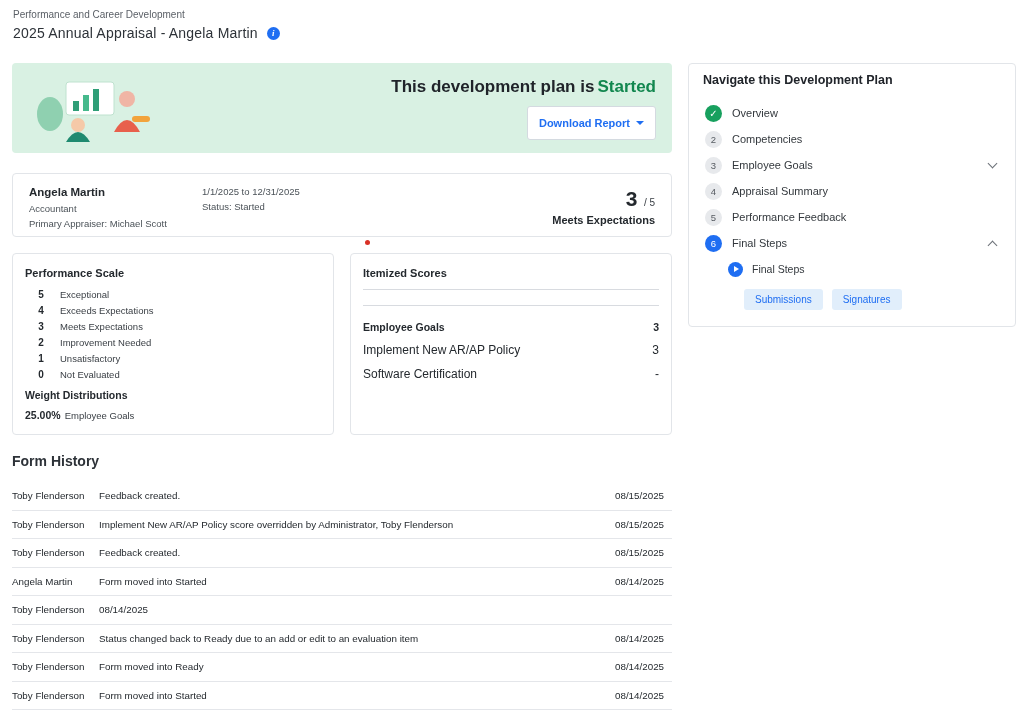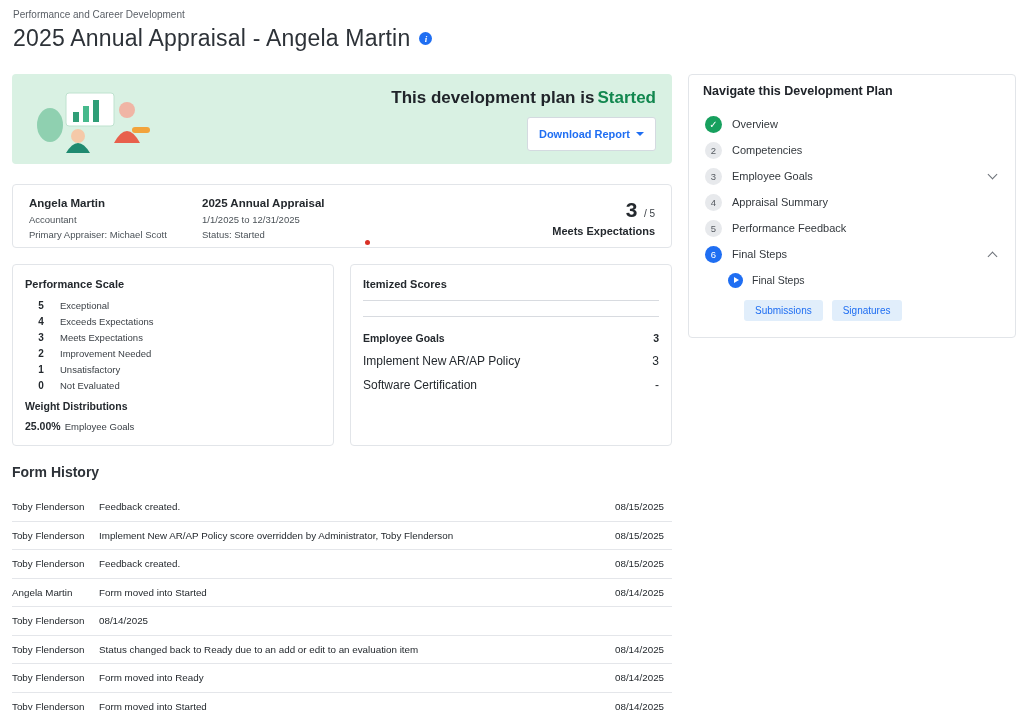--- a/index.html
+++ b/index.html
@@ -5,21 +5,21 @@
   * { box-sizing: border-box; margin: 0; padding: 0; }
   html, body { width: 1024px; height: 710px; overflow: hidden; background: #fff; }
   body { font-family: "Liberation Sans", sans-serif; color: #24292e; }
 
   .page { position: relative; width: 1024px; height: 710px; }
 
   
   .header { padding: 9px 12px 0 13px; }
   .breadcrumb { font-size: 10px; color: #5a5f66; margin-bottom: 5px; cursor: pointer; }
   .title-row { display: flex; align-items: center; gap: 9px; }
-  .page-title { font-size: 23px; font-weight: 500; color: #2d3238; letter-spacing: .2px; }
+  .page-title { font-size: 14px; font-weight: 500; color: #2d3238; letter-spacing: .2px; }
   .info-icon { width: 13px; height: 13px; border-radius: 50%; background: #1f6ef2; color: #fff;
     font-size: 9px; font-weight: bold; font-style: italic; display: flex; align-items: center;
     justify-content: center; cursor: pointer; flex-shrink: 0; font-family: "Liberation Serif", serif; }
 
   .content { display: flex; gap: 16px; padding: 0 8px 0 12px; margin-top: 22px; align-items: flex-start; }
   .main-col { width: 660px; flex-shrink: 0; }
   .sidebar { width: 328px; flex-shrink: 0; }
 
   
   .banner { height: 90px; background: #d9f1e3; border-radius: 4px; display: flex; align-items: center;
@@ -136,21 +136,20 @@
         </div>
       </div>
 
       <div class="summary-card">
         <div class="sum-col1">
           <div class="sum-bold">Angela Martin</div>
           <div class="sum-sub">Accountant</div>
           <div class="sum-sub">Primary Appraiser: Michael Scott</div>
         </div>
         <div class="sum-col2">
-          <div class="sum-bold">2025 Annual Appraisal</div>
           <div class="sum-sub">1/1/2025 to 12/31/2025</div>
           <div class="sum-sub">Status: Started</div>
         </div>
         <div class="sum-col3">
           <div>
             <span class="score-num">3</span>
             <span class="score-max">/ 5</span>
           </div>
           <div class="score-label">Meets Expectations</div>
         </div>

